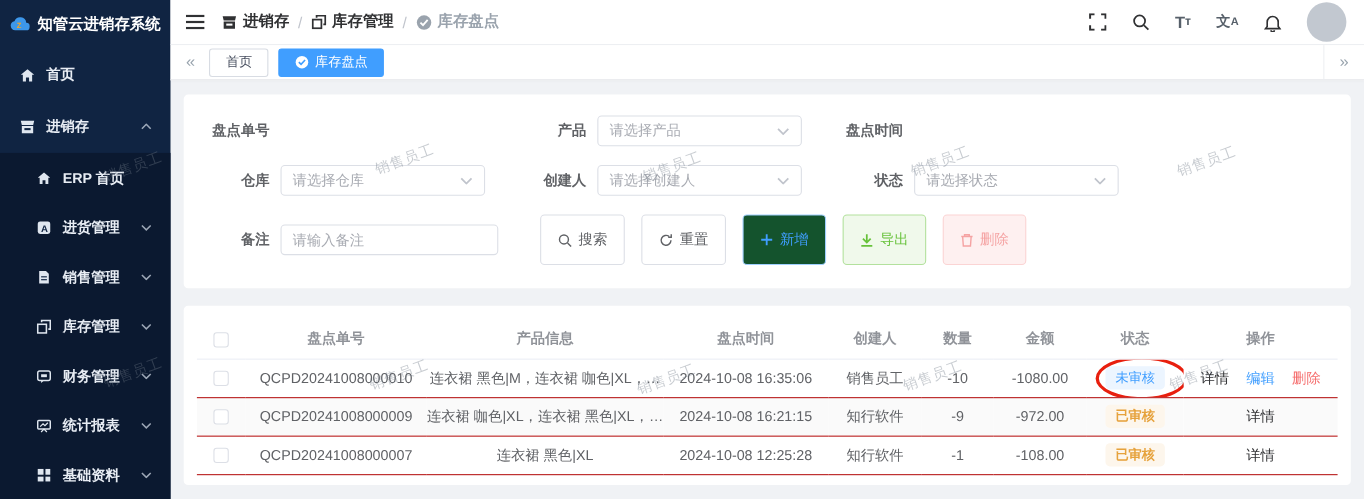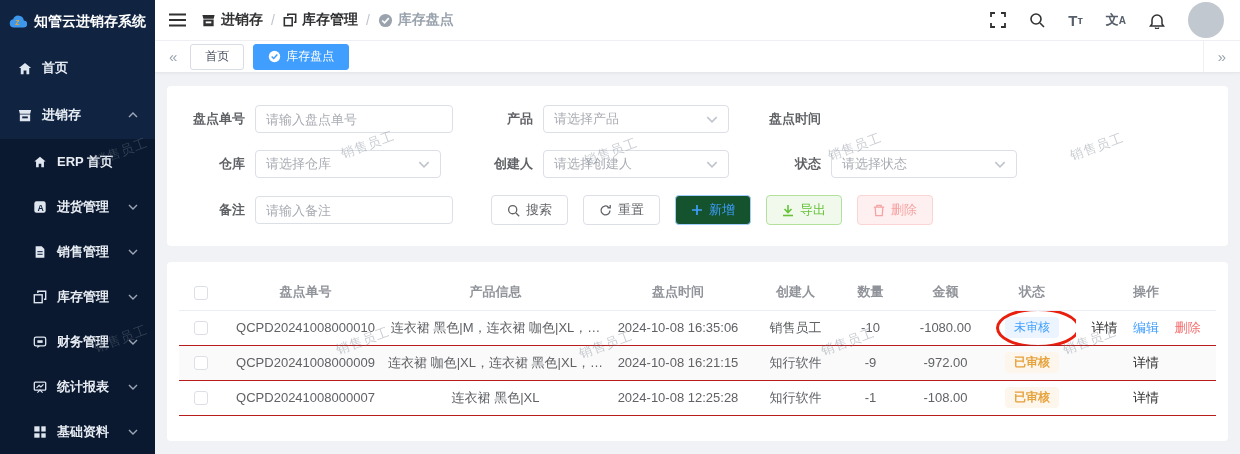--- a/index.html
+++ b/index.html
@@ -50,21 +50,21 @@
   .control { flex:1; height:28px; border:1px solid #dcdfe6; border-radius:4px; background:#fff; display:flex; align-items:center; padding:0 10px; color:#a8abb2; font-size:13px; gap:6px; }
   input.control { color:#606266; }
   input.control::placeholder { color:#a8abb2; }
   .select .ph { flex:1; white-space:nowrap; overflow:hidden; }
   .select svg { flex:0 0 12px; }
   .daterange { gap:5px; }
   .daterange span { white-space:nowrap; }
   .daterange .d-start,.daterange .d-end { flex:1; text-align:center; }
 
   .btns { display:flex; align-items:center; margin-left:20px; }
-  .btn { height:30px; display:inline-flex; align-items:center; gap:6px; padding:0 15px; border-radius:4px; font-size:13px; margin-right:15px; cursor:pointer; border:1px solid #dcdfe6; background:#fff; color:#606266; white-space:nowrap; }
+  .btn { height:46px; display:inline-flex; align-items:center; gap:6px; padding:0 15px; border-radius:4px; font-size:13px; margin-right:15px; cursor:pointer; border:1px solid #dcdfe6; background:#fff; color:#606266; white-space:nowrap; }
   .btn-add { background:#14532d; border-color:#a0cfff; color:var(--accent,#409eff); }
   .btn-export { background:#f0f9eb; border-color:#b3e19d; color:var(--success,#67c23a); }
   .btn-delete { background:#fef0f0; border-color:#fbd4d4; color:#f5a3a3; cursor:not-allowed; }
 
   
   .table-card { flex:1; padding:12px 12px 0; overflow:hidden; }
   table { width:100%; border-collapse:collapse; table-layout:fixed; }
   th { height:36px; font-size:13px; color:#909399; font-weight:600; border-bottom:1px solid #ebeef5; text-align:center; }
   td { height:35px; text-align:center; color:#606266; font-size:13px; border-bottom:1px solid #b91c1c; white-space:nowrap; overflow:hidden; }
   tbody tr:nth-child(even) { background:#fafafa; }
@@ -274,21 +274,20 @@
       </span>
       <span class="tab-arrow right">»</span>
     </div>
 
     <div class="content">
 
       <div class="card filter-card">
         <div class="f-row">
           <div class="f-field">
             <span class="f-label">盘点单号</span>
-            <input class="control" type="text" placeholder="请输入盘点单号" style="">
           </div>
           <div class="f-field">
             <span class="f-label">产品</span>
             <div class="control select">
               <span class="ph">请选择产品</span>
               <svg width="11" height="7" viewBox="0 0 10 6">
                   <path d="M1 1 L5 5 L9 1" fill="none" stroke="#c0c4cc" stroke-width="1.4"></path>
                 </svg>
             </div>
           </div>

